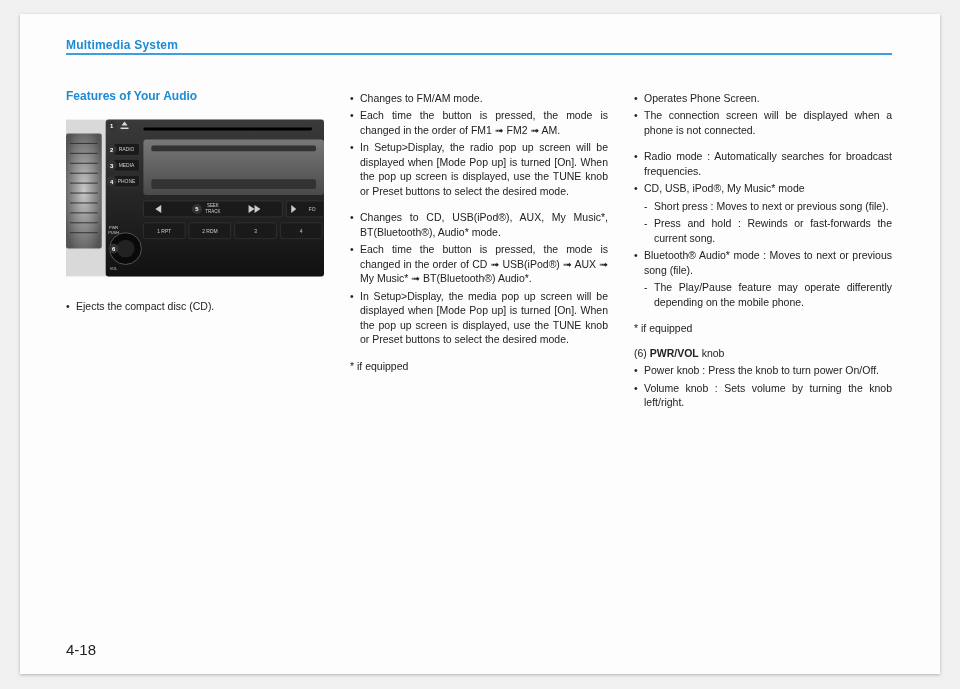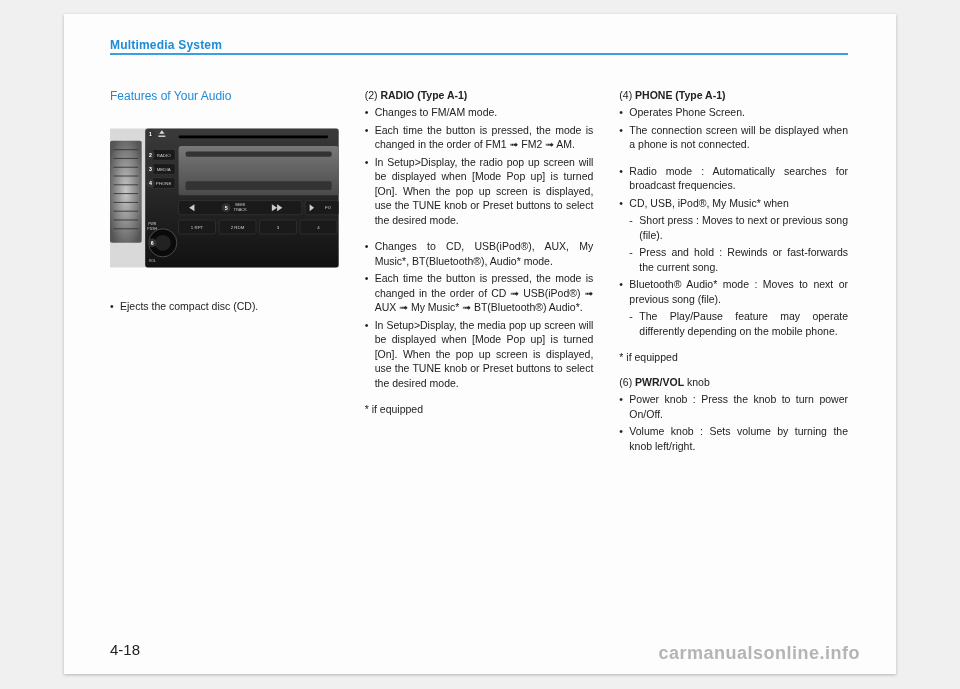--- a/index.html
+++ b/index.html
@@ -1,18 +1,18 @@
 <!DOCTYPE html>
 <html><head>
 <meta charset="utf-8">
 <style>
   * { box-sizing: border-box; margin: 0; padding: 0; }
   html, body { width: 960px; height: 689px; background: #f0f0f0; font-family: Arial, Helvetica, sans-serif; }
   .page {
-    width: 832px;
+    width: 920px;
     height: 660px;
     margin: 14px auto 0;
     background: #fdfdfd;
     box-shadow: 0 1px 3px rgba(0,0,0,0.25);
     position: relative;
     padding: 24px 48px 18px 46px;
   }
   .header-row {
     position: relative;
     height: 24px;
@@ -41,21 +41,21 @@
   }
   .col {
     flex: 1 1 0;
     font-size: 10.5px;
     line-height: 1.38;
     color: #222;
     text-align: justify;
   }
   .section-title {
     color: #1d8bd6;
-    font-weight: 400;
+    font-weight: 700;
     font-size: 12px;
     margin-bottom: 14px;
   }
   .figure {
     width: 100%;
     height: 158px;
     margin-bottom: 16px;
   }
   .block { margin-bottom: 12px; }
   .block .head { font-weight: 400; }
@@ -217,21 +217,20 @@
       <div class="block">
         <div class="bul">
             <span class="dot">•</span>
             <span>Ejects the compact disc (CD).</span>
           </div>
       </div>
     </div>
 
     <div class="col">
       <div class="block">
-        <div class="head"><span>(2) </span><span class="hb">RADIO (Type A-1)</span></div>
         <div class="bul">
             <span class="dot">•</span>
             <span>Changes to FM/AM mode.</span>
           </div>
         <div class="bul">
             <span class="dot">•</span>
             <span>Each time the button is pressed, the mode is changed in the order of FM1 ➟ FM2 ➟ AM.</span>
           </div>
         <div class="bul">
             <span class="dot">•</span>
@@ -252,39 +251,38 @@
             <span class="dot">•</span>
             <span><span>In Setup&gt;Display, the media pop up screen will be displayed when [Mode Pop up] is turned [On]. When the pop up screen is displayed, use the </span><span class="hb">TUNE</span><span> knob or Preset buttons to select the desired mode.</span></span>
           </div>
       </div>
 
       <div class="note">* if equipped</div>
     </div>
 
     <div class="col">
       <div class="block">
-        <div class="head"><span>(4) </span><span class="hb">PHONE (Type A-1)</span></div>
         <div class="bul">
             <span class="dot">•</span>
             <span>Operates Phone Screen.</span>
           </div>
         <div class="bul">
             <span class="dot">•</span>
             <span>The connection screen will be displayed when a phone is not connected.</span>
           </div>
       </div>
 
       <div class="block">
         <div class="bul">
             <span class="dot">•</span>
             <span>Radio mode : Automatically searches for broadcast frequencies.</span>
           </div>
         <div class="bul">
             <span class="dot">•</span>
-            <span>CD, USB, iPod®, My Music* when</span>
+            <span>CD, USB, iPod®, My Music* mode</span>
           </div>
         <div class="sub">
             <span class="dash">-</span>
             <span>Short press : Moves to next or previous song (file).</span>
           </div>
         <div class="sub">
             <span class="dash">-</span>
             <span>Press and hold : Rewinds or fast-forwards the current song.</span>
           </div>
         <div class="bul">
@@ -308,14 +306,13 @@
         <div class="bul">
             <span class="dot">•</span>
             <span>Volume knob : Sets volume by turning the knob left/right.</span>
           </div>
       </div>
     </div>
 
   </div>
 
   <div class="page-num">4-18</div>
-  <div class="watermark">carmanualsonline.info</div>
 </div>
 
 </body></html>

